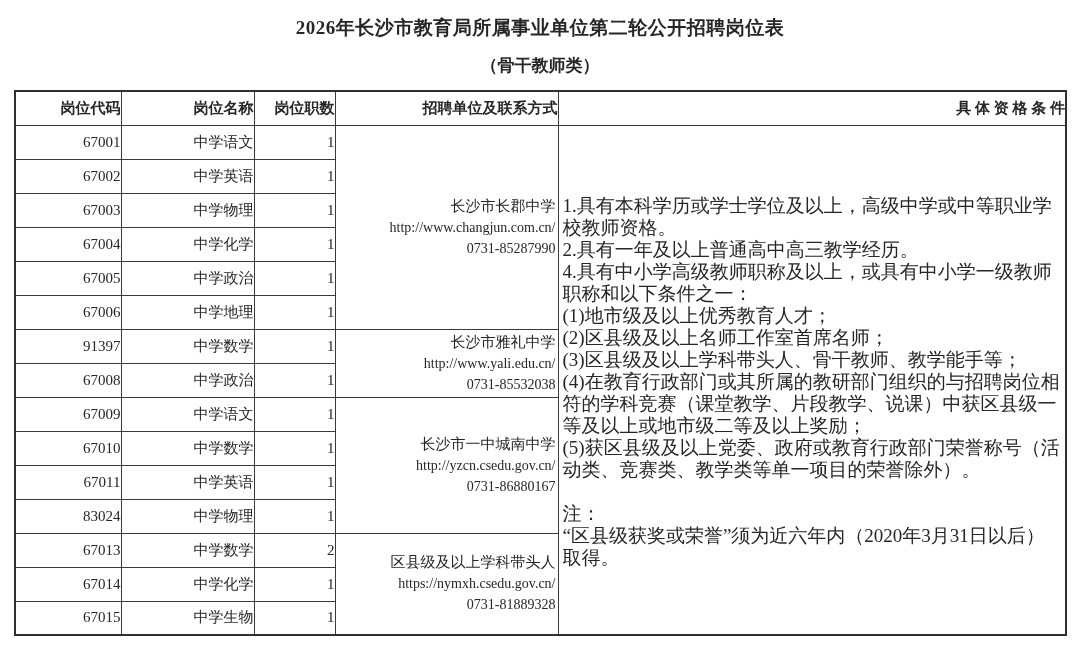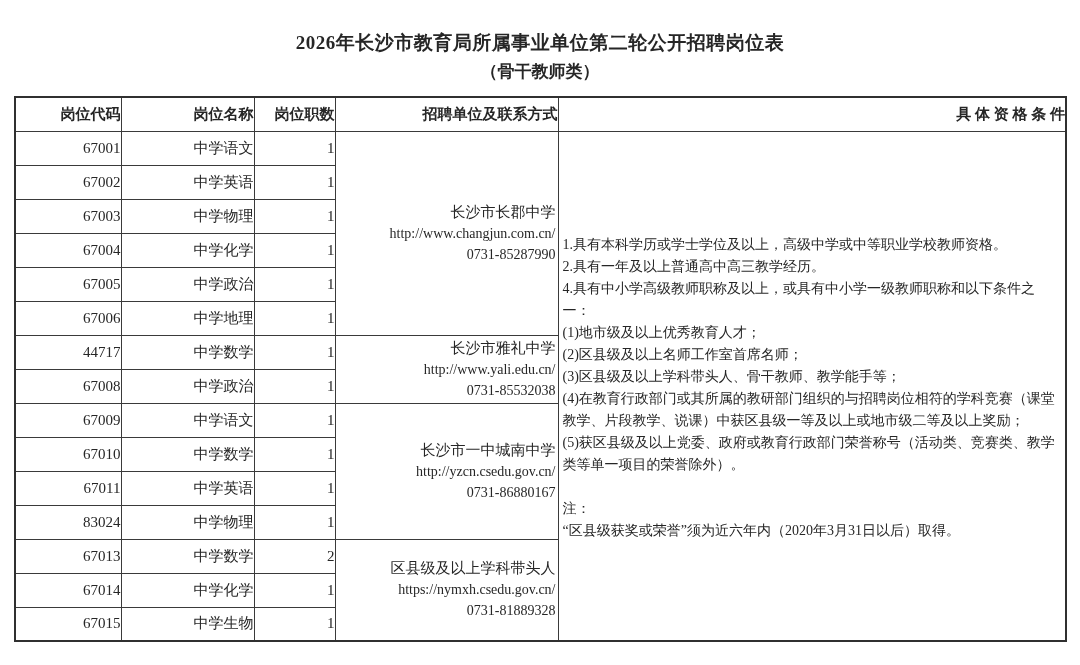--- a/index.html
+++ b/index.html
@@ -2,28 +2,28 @@
 <html><head>
 <meta charset="utf-8">
 <style>
   * { margin:0; padding:0; box-sizing:border-box; }
   html,body { width:1080px; height:665px; background:#ffffff; overflow:hidden; }
   body {
     font-family: "Liberation Serif", "DejaVu Serif", serif;
     color:#262626;
   }
   .doc-title {
-    margin-top:30px;
+    margin-top:15px;
     text-align:center;
     font-size:19px;
     font-weight:bold;
     letter-spacing:0.5px;
   }
   .doc-subtitle {
-    margin-top:4px;
+    margin-top:13px;
     text-align:center;
     font-size:17px;
     font-weight:bold;
   }
   table.job-table {
     border-collapse:collapse;
     table-layout:fixed;
     width:1051px;
     margin:13px 0 0 14px;
     border:2px solid #303030;
@@ -45,21 +45,21 @@
   .col-count { width:81px;  }
   .col-unit  { width:223px; }
   .col-qual  { width:508px; }
   td.unit-cell { padding:2px;margin-top:8px; }
   .unit-name  { font-size:15px; line-height:21px; }
   .unit-url, .unit-phone { font-size:14px; line-height:21px; }
   td.qual-cell {
     text-align:left;
     vertical-align:middle;
     padding:9px 3px 4px 4px;
-    font-size:14px;
+    font-size:19px;
   }
   .qual-line { line-height:22px; text-align:left; }
   .qual-note-label { line-height:22px; margin-top:22px; }
   .qual-note { line-height:22px; }
 </style>
 </head>
 <body>
 
 <div class="doc-title">2026年长沙市教育局所属事业单位第二轮公开招聘岗位表</div>
 <div class="doc-subtitle">（骨干教师类）</div>
@@ -123,21 +123,21 @@
       <td class="cell">67005</td>
       <td class="cell">中学政治</td>
       <td class="cell">1</td>
     </tr>
     <tr>
       <td class="cell">67006</td>
       <td class="cell">中学地理</td>
       <td class="cell">1</td>
     </tr>
     <tr>
-      <td class="cell">44717</td>
+      <td class="cell">91397</td>
       <td class="cell">中学数学</td>
       <td class="cell">1</td>
       <td class="unit-cell" rowspan="2">
         <div class="unit-name">长沙市雅礼中学</div>
         <div class="unit-url">http://www.yali.edu.cn/</div>
         <div class="unit-phone">0731-85532038</div>
       </td>
     </tr>
     <tr>
       <td class="cell">67008</td>

